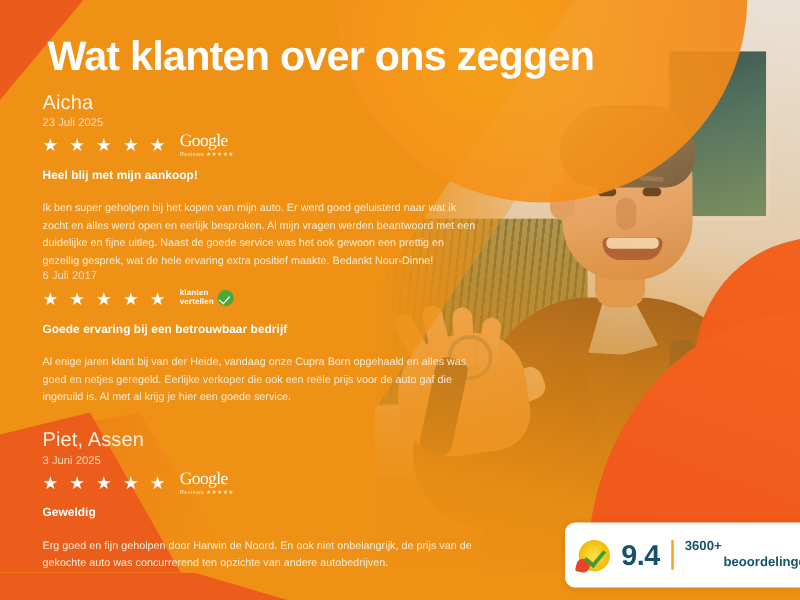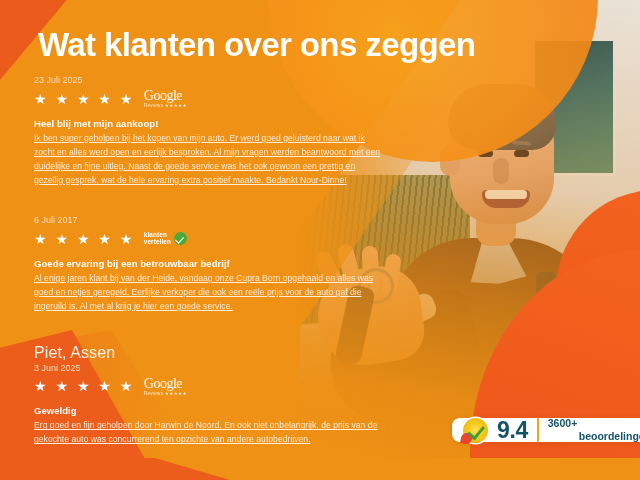--- a/index.html
+++ b/index.html
@@ -247,30 +247,29 @@
     content:"";position:absolute;left:3.4px;top:2.6px;
     width:4px;height:7px;border:solid #fff;border-width:0 1.8px 1.8px 0;
     transform:rotate(42deg);
   }
 
   .rv-head{
     font-size:9.5px;font-weight:bold;color:#ffffff;margin-top:9px;
     letter-spacing:.05px;
   }
   .rv-body{
-    font-size:8.6px;color:#fdecd6;line-height:1.62;margin-top:3px;
+    font-size:8.6px;color:#fdecd6;line-height:1.62;margin-top:14px;
     letter-spacing:.02px;
-    text-decoration:underline;
   }
 
   
   .rating-badge{
     position:absolute;left:452px;top:418px;
     background:#ffffff;border-radius:8px 0 0 8px;
-    height:24px;width:188px;
+    height:52px;width:188px;
     display:flex;align-items:center;gap:9px;
     padding-left:11px;box-sizing:border-box;
     box-shadow:0 1px 5px rgba(120,50,0,.18);
   }
   .kv-seal{
     width:25px;height:25px;border-radius:50%;
     background:radial-gradient(circle at 50% 50%,#ffe14d 0%,#f5c518 52%,#e8a90f 100%);
     position:relative;flex:0 0 auto;
     box-shadow:0 0 0 1.5px #ffffff;
   }
@@ -347,20 +346,21 @@
   <div class="corner-bl-soft"></div>
   <div class="corner-bl"></div>
   <div class="bottom-strip"></div>
   <div class="bottom-strip-red"></div>
 
   <div class="content">
 
     <div class="title">Wat klanten over ons zeggen</div>
 
     <div class="review r1">
+      <div class="rv-name">Aicha</div>
       <div class="rv-date">23 Juli 2025</div>
       <div class="rv-meta">
         <div class="stars">★ ★ ★ ★ ★</div>
         <div class="google-logo">
           <div class="google-word">Google</div>
           <div class="google-sub">Reviews ★★★★★</div>
         </div>
       </div>
       <div class="rv-head">Heel blij met mijn aankoop!</div>
       <div class="rv-body">Ik ben super geholpen bij het kopen van mijn auto. Er werd goed geluisterd naar wat ik zocht en alles werd open en eerlijk besproken. Al mijn vragen werden beantwoord met een duidelijke en fijne uitleg. Naast de goede service was het ook gewoon een prettig en gezellig gesprek, wat de hele ervaring extra positief maakte. Bedankt Nour-Dinne!</div>

